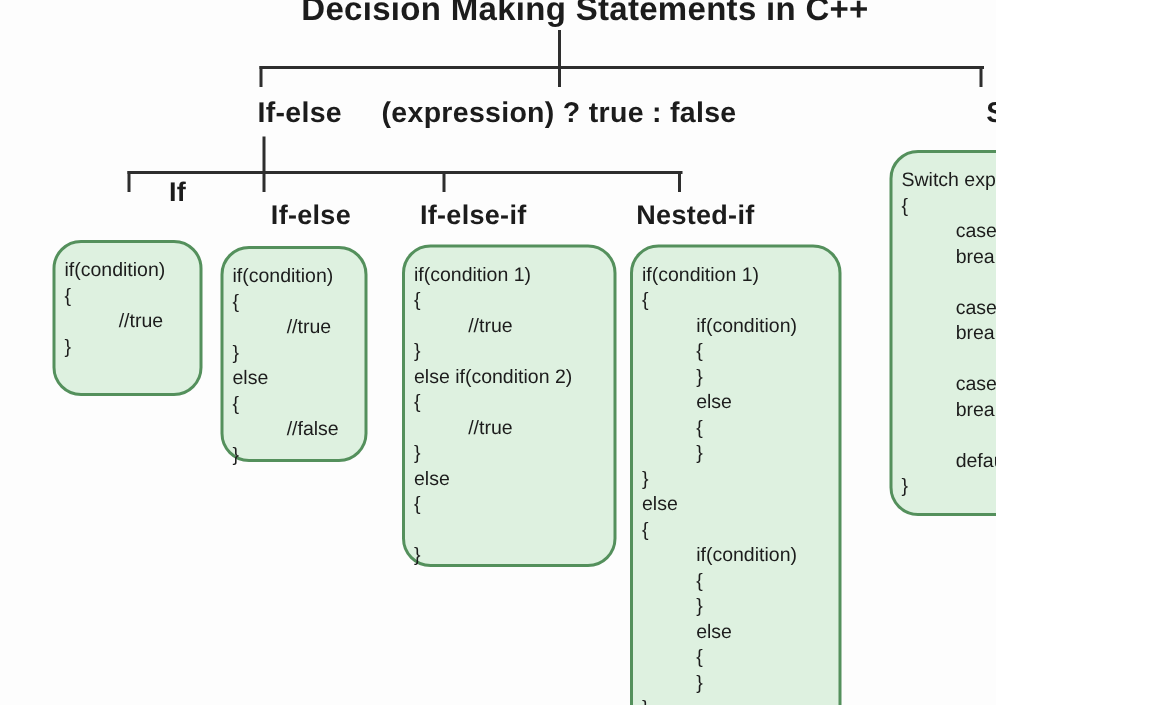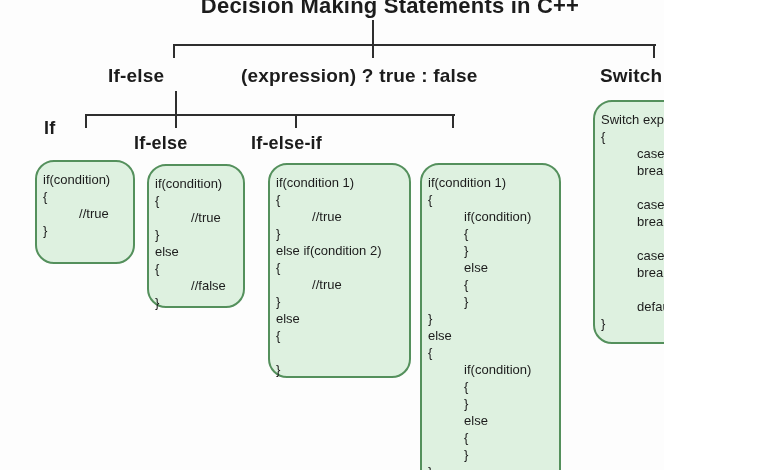--- a/index.html
+++ b/index.html
@@ -27,21 +27,21 @@
     letter-spacing: 0.2px;
   }
   .vline, .hline {
     position: absolute;
     background: var(--line-color);
   }
   .vline { width: 2px; }
   .hline { height: 2px; }
   .node-label {
     position: absolute;
-    text-align: left;
+    text-align: right;
     font-weight: 700;
     font-size: 19px;
     letter-spacing: 0.2px;
   }
   .node-label.lv2 { font-size: 18px; }
   .code-box {
     position: absolute;
     box-sizing: border-box;
     background: var(--box-fill);
     border: 2px solid var(--box-border);
@@ -97,20 +97,21 @@
 
   <div class="vline" id="sub-stem"></div>
   <div class="hline" id="sub-bar"></div>
   <div class="vline" id="sub-tick-1"></div>
   <div class="vline" id="sub-tick-2"></div>
   <div class="vline" id="sub-tick-3"></div>
 
   <div class="node-label lv2" id="lbl-if">If</div>
   <div class="node-label lv2" id="lbl-ifelse-2">If-else</div>
   <div class="node-label lv2" id="lbl-ifelseif">If-else-if</div>
+  <div class="node-label lv2" id="lbl-nestedif">Nested-if</div>
 
   <div class="code-box" id="box-if">
     <pre>if(condition)
 {
           //true
 }</pre>
   </div>
   <div class="code-box" id="box-ifelse">
     <pre>if(condition)
 {

